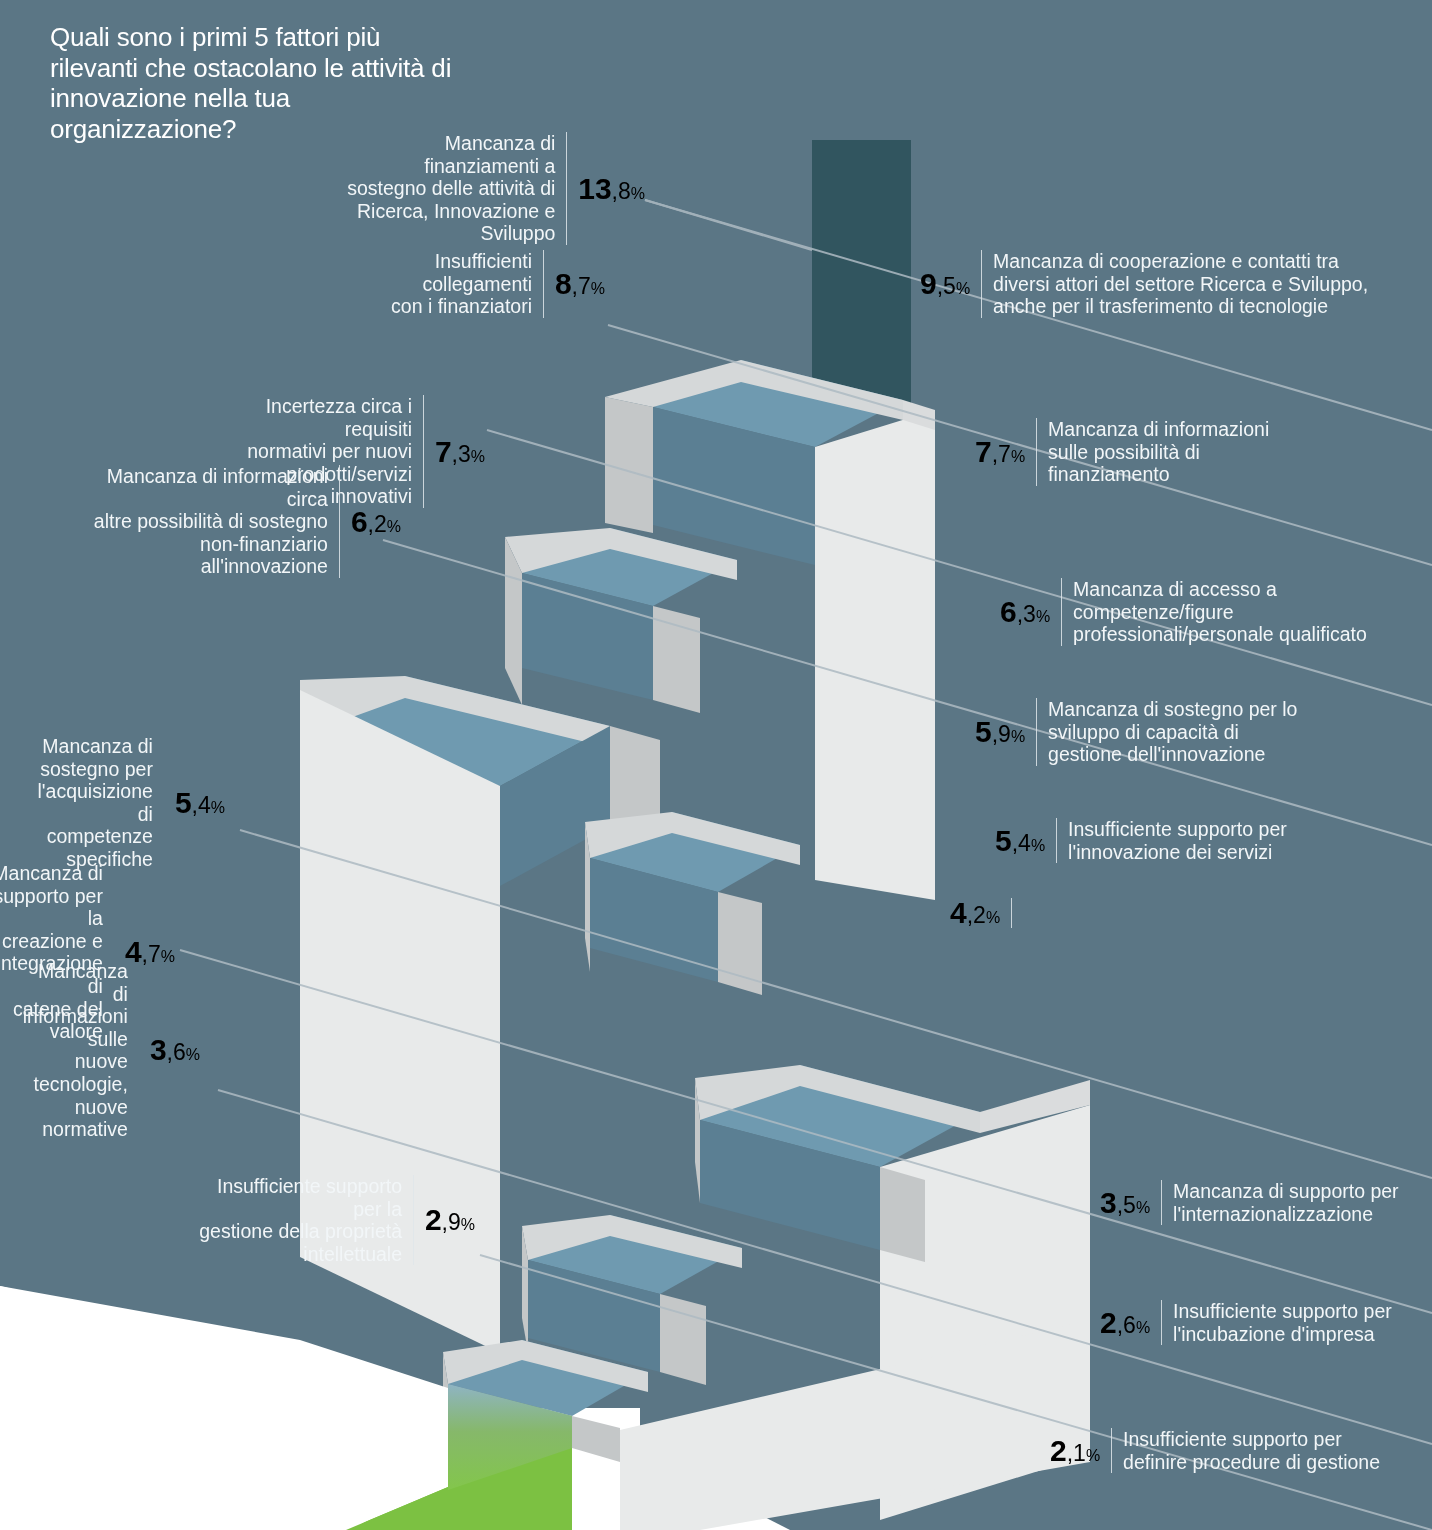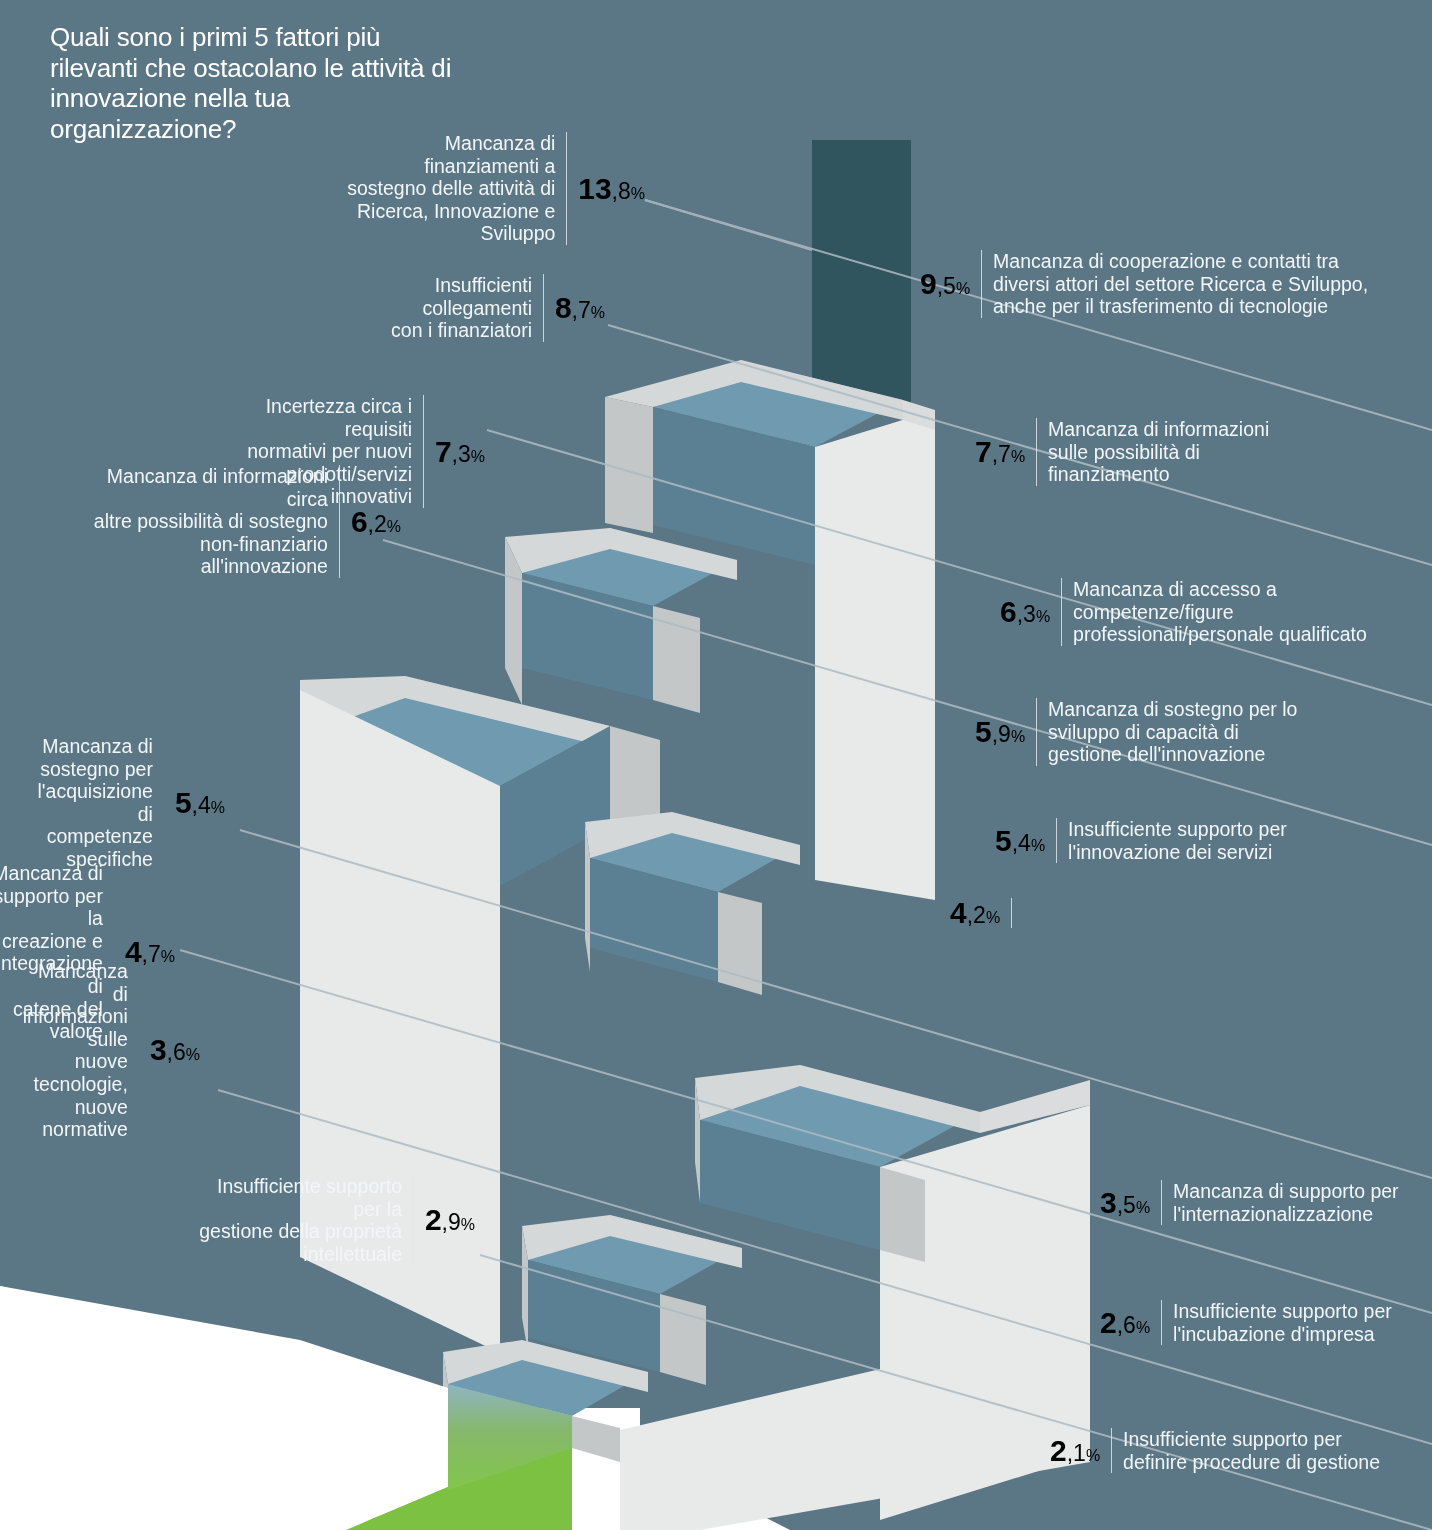--- a/index.html
+++ b/index.html
@@ -222,21 +222,21 @@
 sostegno delle attività di
 Ricerca, Innovazione e Sviluppo</div>
     <div class="rule"></div>
     <div class="num">
       <span class="int">13</span>
         <span class="dec">,8</span>
         <span class="pct">%</span>
     </div>
   </div>
 
-  <div class="callout left" style="left:340px;top:250px;width:265px;justify-content:flex-end;margin-top:24px;">
+  <div class="callout left" style="left:340px;top:250px;width:265px;justify-content:flex-end;">
     <div class="txt">Insufficienti collegamenti
 con i finanziatori</div>
     <div class="rule"></div>
     <div class="num">
       <span class="int">8</span>
         <span class="dec">,7</span>
         <span class="pct">%</span>
     </div>
   </div>
 

